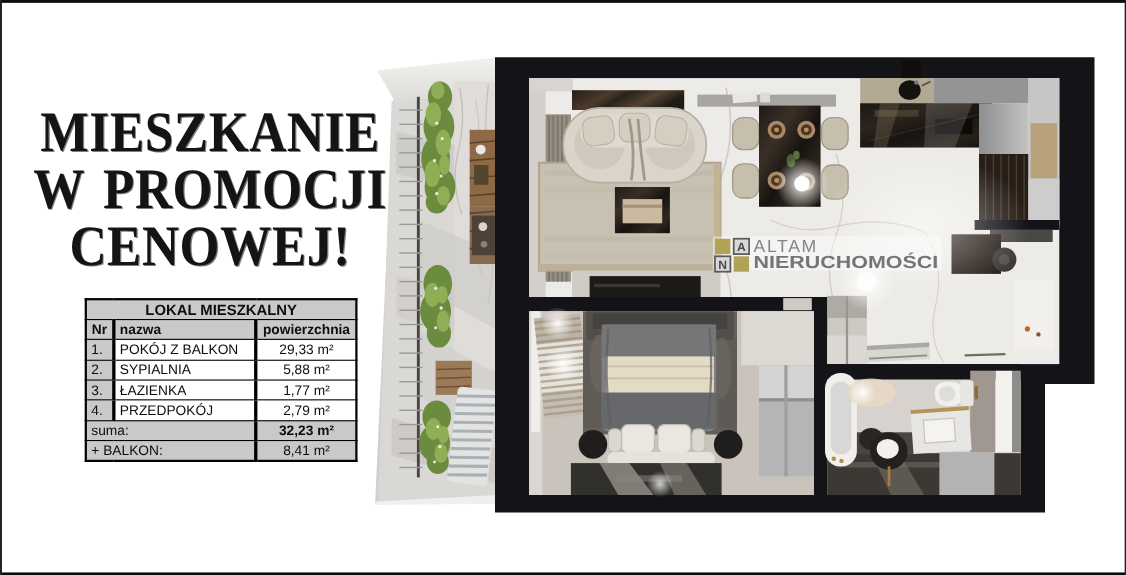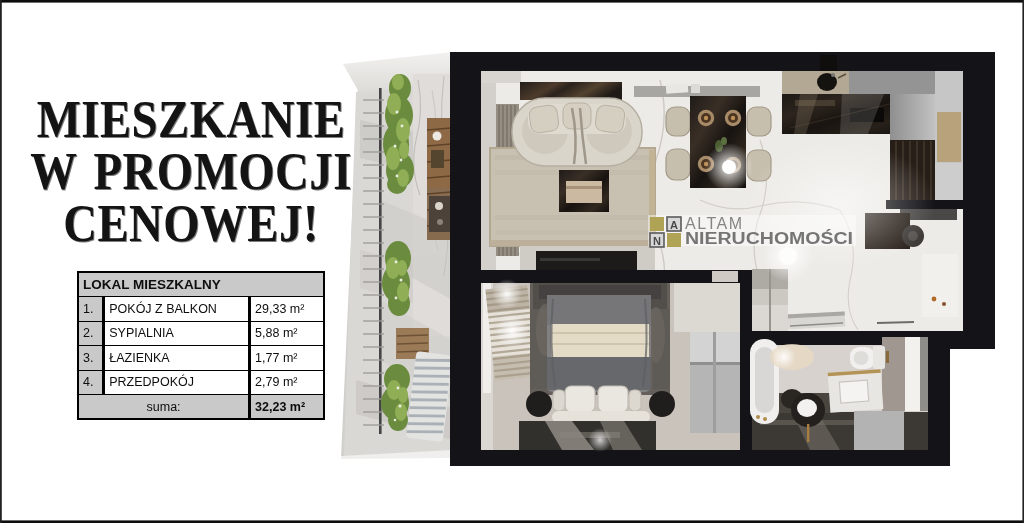--- a/index.html
+++ b/index.html
@@ -11,22 +11,22 @@
   font-size:46px;line-height:46px;letter-spacing:0.5px;word-spacing:4px;
   transform:scale(1.015,1.13);transform-origin:50% 0;
   text-shadow:1px 1px 0 rgba(20,20,20,0.55)}
 
 #tbl{position:absolute;left:77px;top:271px;width:248px;height:149px;
   border-collapse:collapse;font-family:"Liberation Sans",sans-serif;
   font-size:12.5px;color:#0e0e0e;border:2px solid #000}
 #tbl td{border:1px solid #000;padding:0 4px;height:17.3px;white-space:nowrap}
 #tbl td.t{border-left:3px solid #000}
 #tbl .g{background:#c9c9c9}
-#tbl .c{text-align:left}
-#tbl .r{text-align:center}
+#tbl .c{text-align:center}
+#tbl .r{text-align:left}
 #tbl .b{font-weight:bold}
 </style>
 </head>
 <body>
 <div id="stage">
 
   <svg id="plan" width="1024" height="523" viewBox="0 0 1024 523" style="position:absolute;left:0;top:0">
   <defs>
     <linearGradient id="slabG" x1="0" y1="0" x2="0" y2="1">
       <stop offset="0" stop-color="#f2f1ef"></stop>
@@ -537,20 +537,25 @@
     <rect x="1022.4" y="0" width="1.6" height="523" fill="#222"></rect>
   </g>
   </svg>
 
   <table id="tbl" cellspacing="0">
     <tbody>
         <tr>
           <td class="g c b" colspan="3" style="font-size:13.5px">LOKAL MIESZKALNY</td>
         </tr>
     <tr>
+          <td class="g c b" style="width:25px">Nr</td>
+          <td class="g b t" style="width:127px">nazwa</td>
+          <td class="g c b t" style="width:88px">powierzchnia</td>
+        </tr>
+    <tr>
           <td class="g">1.</td>
           <td class="t">POKÓJ Z BALKON</td>
           <td class="c t">29,33 m²</td>
         </tr>
     <tr>
           <td class="g">2.</td>
           <td class="t">SYPIALNIA</td>
           <td class="c t">5,88 m²</td>
         </tr>
     <tr>
@@ -560,17 +565,21 @@
         </tr>
     <tr>
           <td class="g">4.</td>
           <td class="t">PRZEDPOKÓJ</td>
           <td class="c t">2,79 m²</td>
         </tr>
     <tr>
           <td class="g r" colspan="2">suma:</td>
           <td class="g c b t">32,23 m²</td>
         </tr>
+    <tr>
+          <td class="g r" colspan="2">+ BALKON:</td>
+          <td class="g c t">8,41 m²</td>
+        </tr>
   </tbody>
     </table>
 
   <div id="headline">MIESZKANIE<br>W&nbsp;PROMOCJI<br>CENOWEJ!</div>
 </div>
 
 </body></html>

